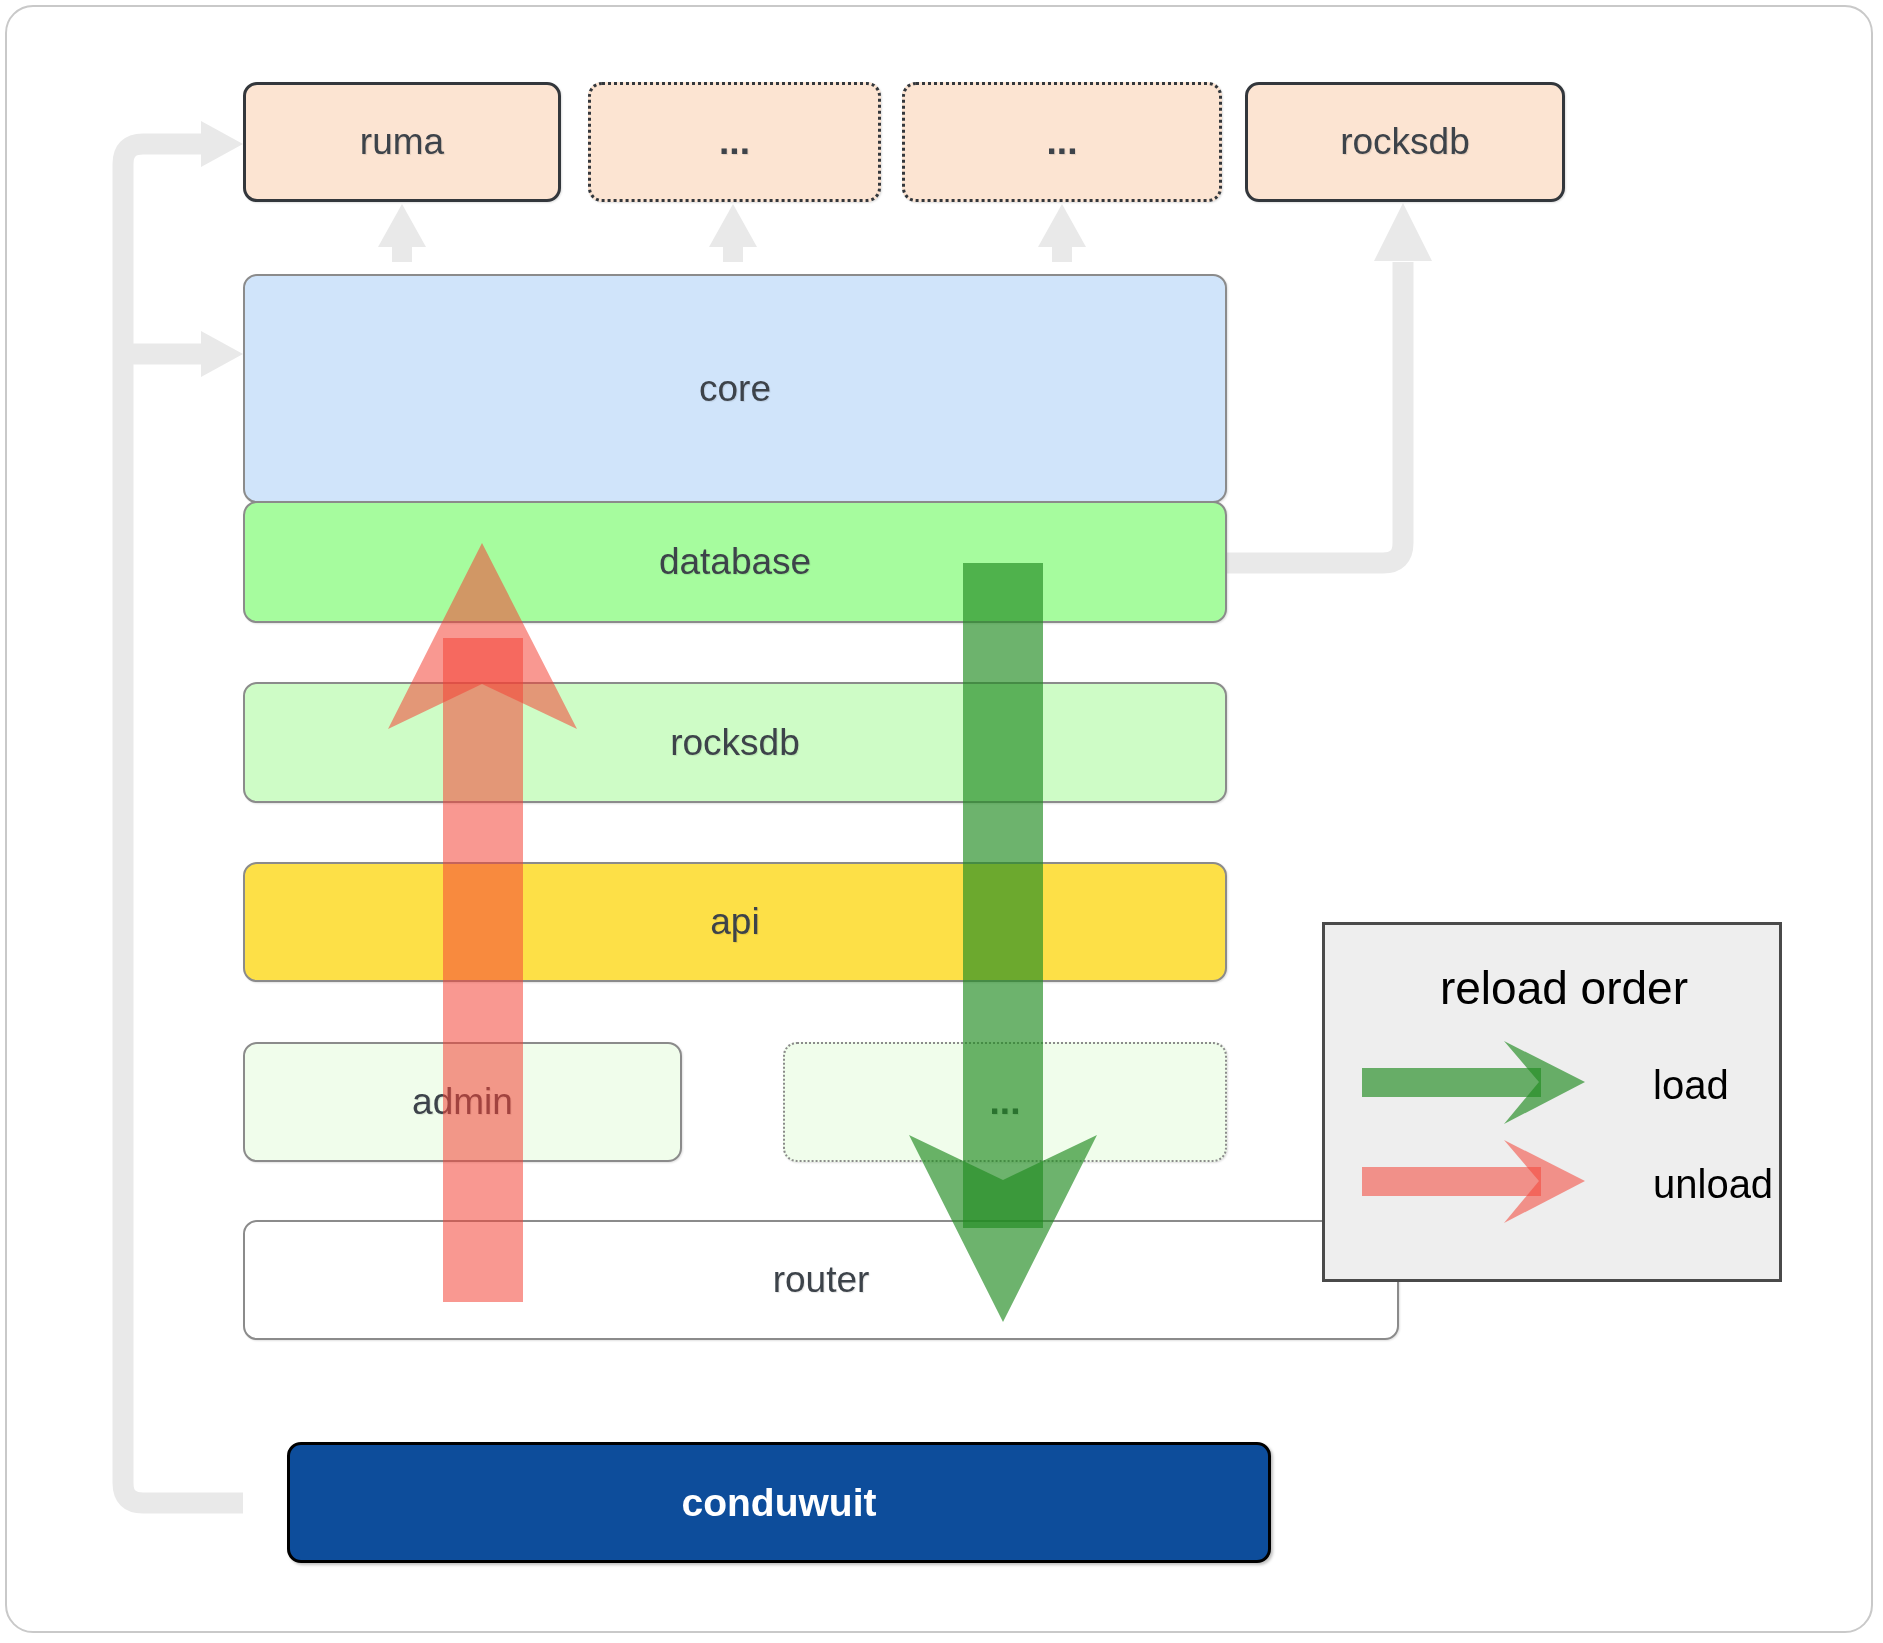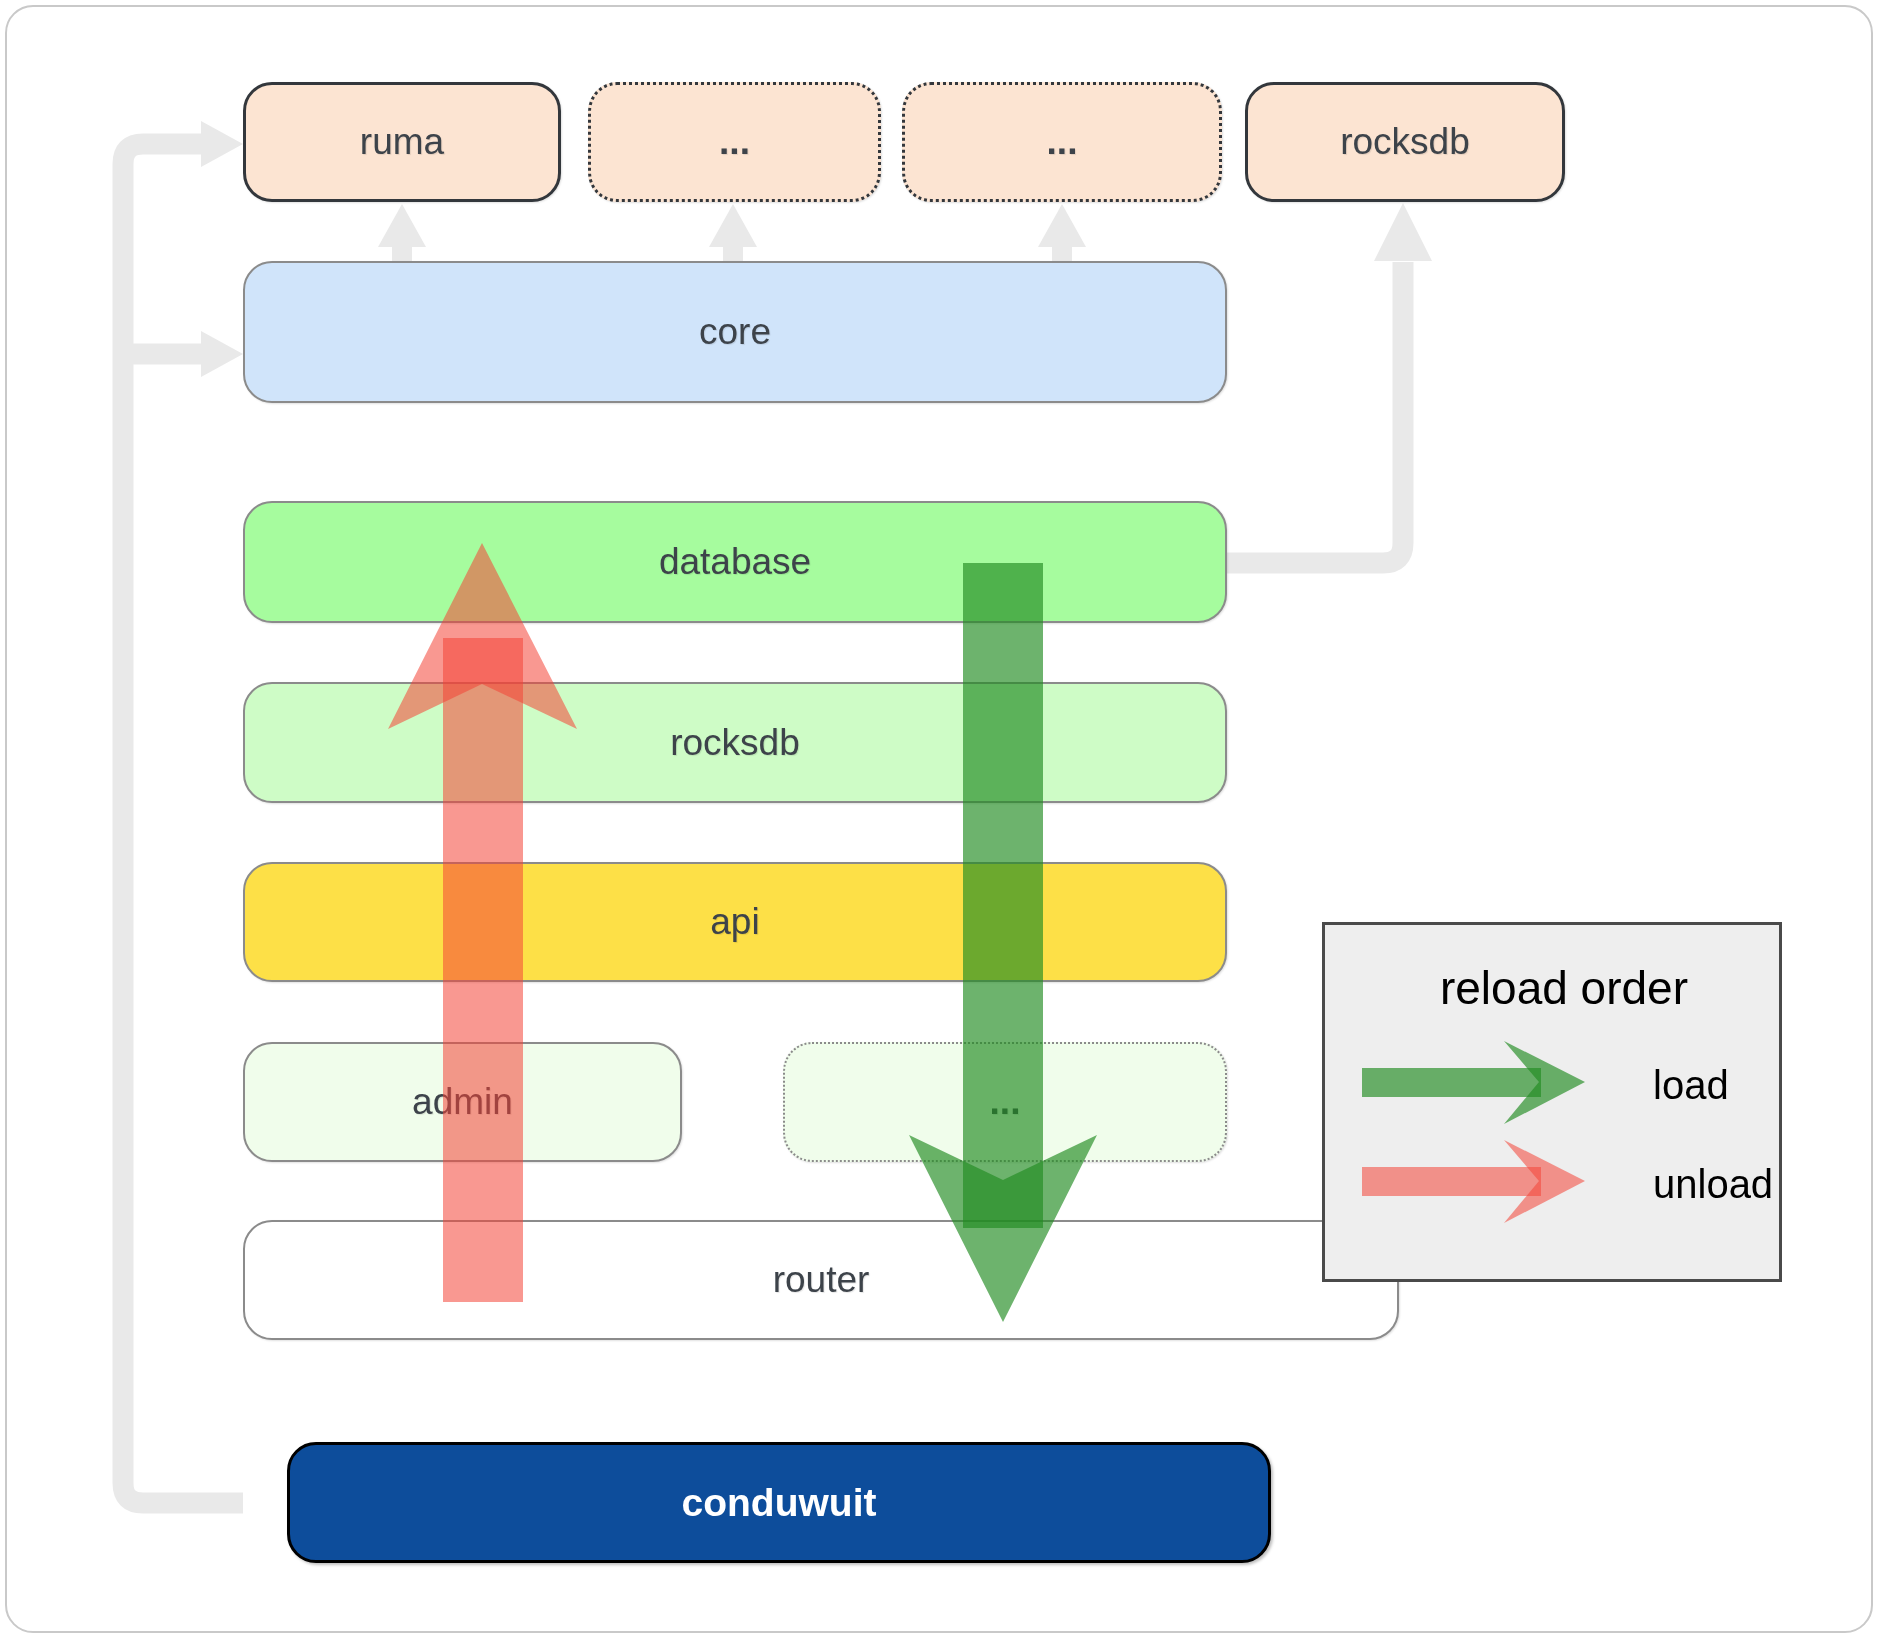--- a/index.html
+++ b/index.html
@@ -30,36 +30,36 @@
   }
   .connectors { z-index: 1; }
   .flows     { z-index: 4; }
 
   .box {
     position: absolute;
     box-sizing: border-box;
     display: flex;
     align-items: center;
     justify-content: center;
-    border-radius: 29px;
+    border-radius: 14px;
     font-size: 37px;
     color: #3d434a;
     box-shadow: 1px 1px 2px rgba(0,0,0,0.12);
     z-index: 2;
   }
   .box .lbl { text-shadow: 1px 1px 1px rgba(0,0,0,0.10); }
 
   
   .b-ruma    { left: 243px; top: 82px;  width: 318px; height: 120px; background:#fce4d2; border:3px solid #33373c; }
   .b-dep1    { left: 588px; top: 82px;  width: 293px; height: 120px; background:#fce4d2; border:3px dotted #33373c; font-weight:bold; }
   .b-dep2    { left: 902px; top: 82px;  width: 320px; height: 120px; background:#fce4d2; border:3px dotted #33373c; font-weight:bold; }
   .b-rocksdb { left: 1245px; top: 82px; width: 320px; height: 120px; background:#fce4d2; border:3px solid #33373c; }
 
   
-  .b-core     { left: 243px; top: 261px;  width: 984px; height: 142px; background:#d0e4fa; border:2px solid #8b8b8b; }
+  .b-core     { left: 243px; top: 274px;  width: 984px; height: 229px; background:#d0e4fa; border:2px solid #8b8b8b; }
   .b-database { left: 243px; top: 501px;  width: 984px; height: 122px; background:#a6fc9e; border:2px solid #8b8b8b; }
   .b-service  { left: 243px; top: 682px;  width: 984px; height: 121px; background:#cefcc6; border:2px solid #8b8b8b; }
   .b-api      { left: 243px; top: 862px;  width: 984px; height: 120px; background:#fde047; border:2px solid #8b8b8b; }
   .b-admin    { left: 243px; top: 1042px; width: 439px; height: 120px; background:#f0fdeb; border:2px solid #8b8b8b; }
   .b-more     { left: 783px; top: 1042px; width: 444px; height: 120px; background:#f0fdeb; border:2px dotted #8b8b8b; font-weight:bold; }
   .b-router   { left: 243px; top: 1220px; width: 1156px; height: 120px; background:#ffffff; border:2px solid #8b8b8b; }
   .b-conduwuit{
     left: 243px; top: 1442px; width: 984px; height: 121px;
     background:#0d4d9b; border:3px solid #000000;
     color:#ffffff; font-weight:bold; font-size: 39px;

